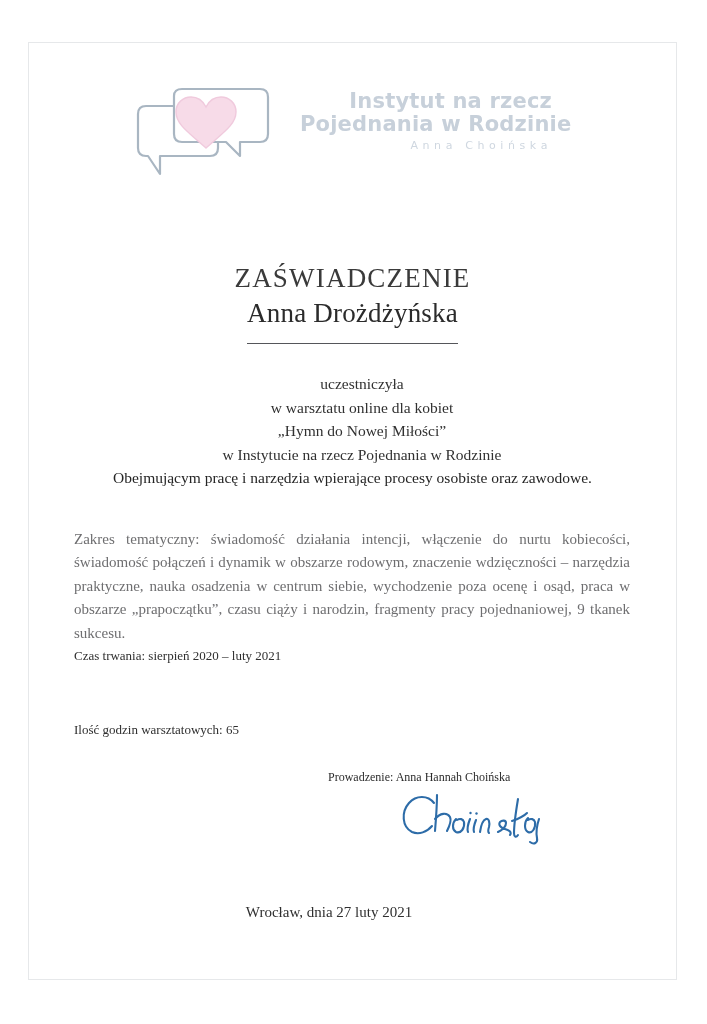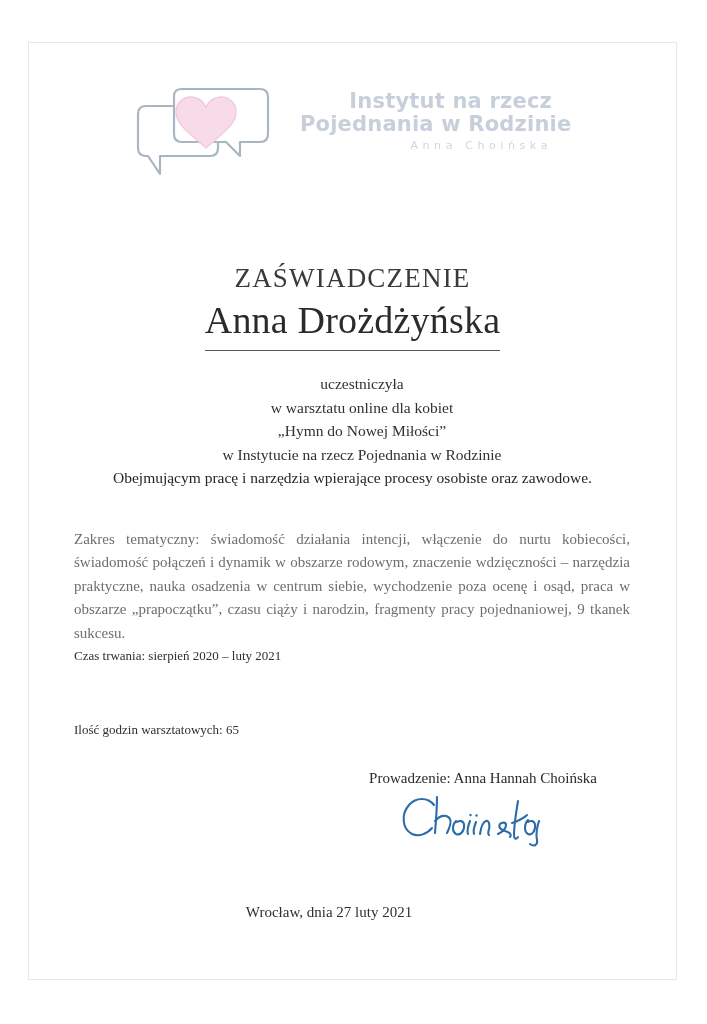--- a/index.html
+++ b/index.html
@@ -102,24 +102,24 @@
 
   .recipient-wrap {
     position: absolute;
     left: 0;
     top: 256px;
     width: 649px;
     text-align: center;
   }
   .recipient {
     display: inline-block;
-    font-size: 38px;
+    font-size: 27px;
     color: #2b2b2b;
     border-bottom: 1.6px solid #55565a;
-    padding-bottom: 8px;
+    padding-bottom: 14px;
     letter-spacing: 0.2px;
   }
 
   
   .center-block {
     position: absolute;
     left: 0;
     top: 330px;
     width: 668px;
     text-align: center;
@@ -165,24 +165,23 @@
   .detail-3 { top: 680px; }
 
   
   .signature-block {
     position: absolute;
     left: 300px;
     top: 728px;
     width: 310px;
   }
   .signature-label {
-    font-size: 15px;
+    font-size: 12px;
     color: #2b2b2b;
     white-space: nowrap;
-    text-align: center;
   }
   .signature-mark {
     margin-top: 4px;
     margin-left: 66px;
     width: 170px;
     height: 58px;
   }
 
   
   .footer-place {

